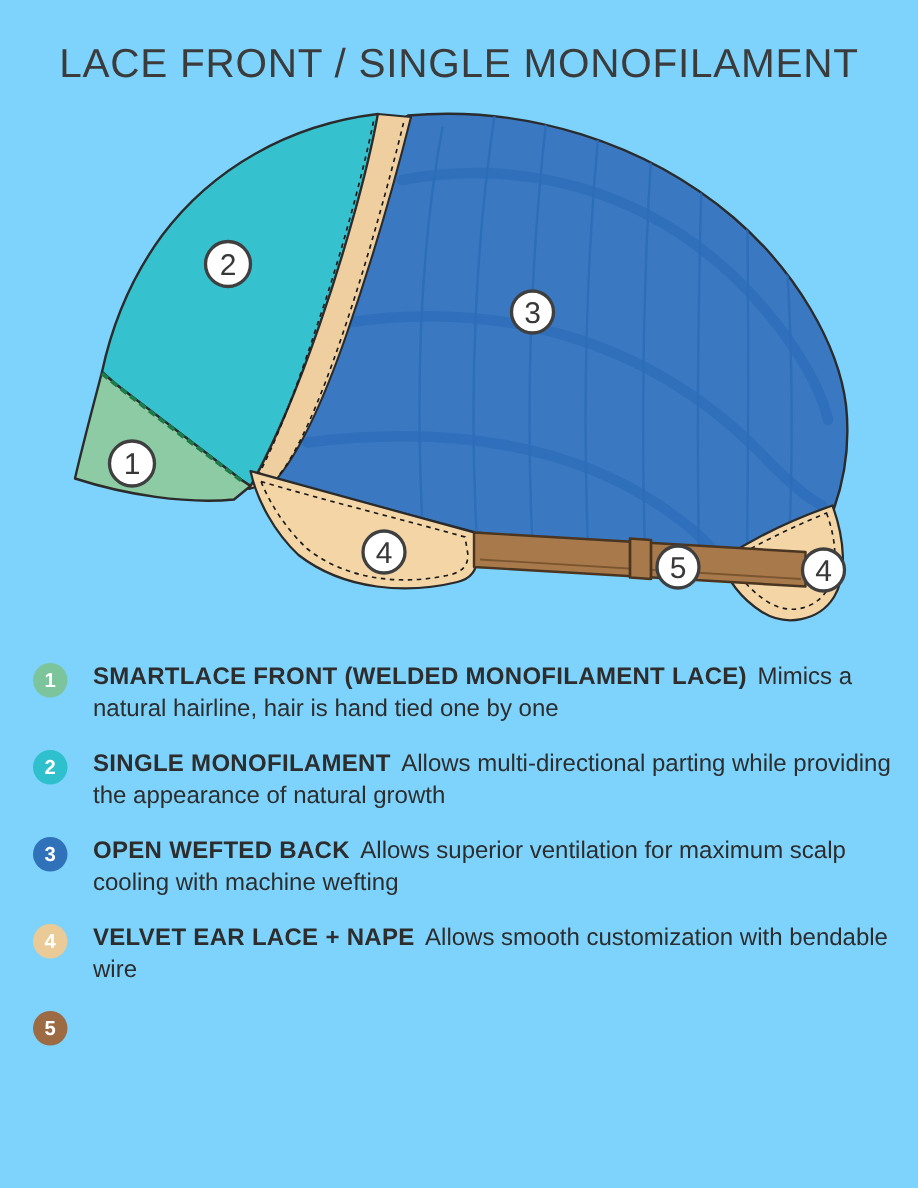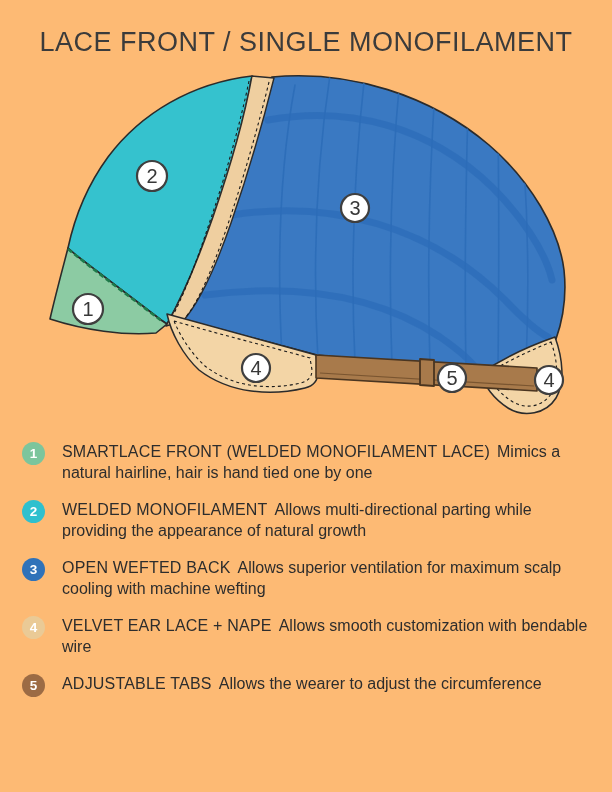--- a/index.html
+++ b/index.html
@@ -1,35 +1,35 @@
 <!DOCTYPE html>
 <html><head>
 <meta charset="utf-8">
 <style>
   html,body{margin:0;padding:0;background:#ffffff;}
   .page{
     width:612px;height:792px;margin:0 auto;position:relative;
-    background:#fdba74;overflow:hidden;
+    background:#7dd3fc;overflow:hidden;
     font-family:"Liberation Sans",sans-serif;
   }
   .title{
     margin:0;padding-top:27px;text-align:center;
     font-size:27px;font-weight:400;letter-spacing:.5px;color:#3b3b3b;
     white-space:nowrap;
   }
   .diagram-wrap{position:relative;width:612px;height:372px;margin-top:7px;}
   .legend{margin:4px 0 0 22px;width:572px;}
   .legend-row{display:flex;align-items:flex-start;margin-bottom:16px;}
   .legend-num{
     flex:0 0 23px;width:23px;height:23px;border-radius:50%;
     color:#fff;font-weight:700;font-size:13.5px;line-height:23px;
     text-align:center;margin-top:1px;
   }
   .legend-text{font-size:16px;line-height:21px;color:#2d2d2d;max-width:543px;margin-left:17px;}
-  .legend-label{font-weight:400;letter-spacing:.2px;}
+  .legend-label{font-weight:700;letter-spacing:.2px;}
   .legend-desc{font-weight:400;margin-left:7px;}
   svg text{font-family:"Liberation Sans",sans-serif;}
   .callout-num{font-size:20px;fill:#383838;}
 </style>
 </head>
 <body>
 
 <div class="page">
 
   <h1 class="title">LACE FRONT / SINGLE MONOFILAMENT</h1>
@@ -117,32 +117,31 @@
 
   <div class="legend">
 
     <div class="legend-row">
       <div class="legend-num" style="background-color: rgb(124, 197, 156);">1</div>
       <div class="legend-text"><span class="legend-label">SMARTLACE FRONT (WELDED MONOFILAMENT LACE)</span><span class="legend-desc">Mimics a natural hairline, hair is hand tied one by one</span></div>
     </div>
 
     <div class="legend-row">
       <div class="legend-num" style="background-color: rgb(47, 192, 206);">2</div>
-      <div class="legend-text"><span class="legend-label">WELDED MONOFILAMENT</span><span class="legend-desc">Allows multi-directional parting while providing the appearance of natural growth</span></div>
+      <div class="legend-text"><span class="legend-label">SINGLE MONOFILAMENT</span><span class="legend-desc">Allows multi-directional parting while providing the appearance of natural growth</span></div>
     </div>
 
     <div class="legend-row">
       <div class="legend-num" style="background-color: rgb(47, 114, 185);">3</div>
       <div class="legend-text"><span class="legend-label">OPEN WEFTED BACK</span><span class="legend-desc">Allows superior ventilation for maximum scalp cooling  with machine wefting</span></div>
     </div>
 
     <div class="legend-row">
       <div class="legend-num" style="background-color: rgb(234, 202, 150);">4</div>
       <div class="legend-text"><span class="legend-label">VELVET EAR LACE + NAPE</span><span class="legend-desc">Allows smooth customization with bendable wire</span></div>
     </div>
 
     <div class="legend-row">
       <div class="legend-num" style="background-color: rgb(156, 107, 68);">5</div>
-      <div class="legend-text"><span class="legend-label">ADJUSTABLE TABS</span><span class="legend-desc">Allows the wearer to adjust the circumference</span></div>
     </div>
 
   </div>
 </div>
 
 </body></html>

